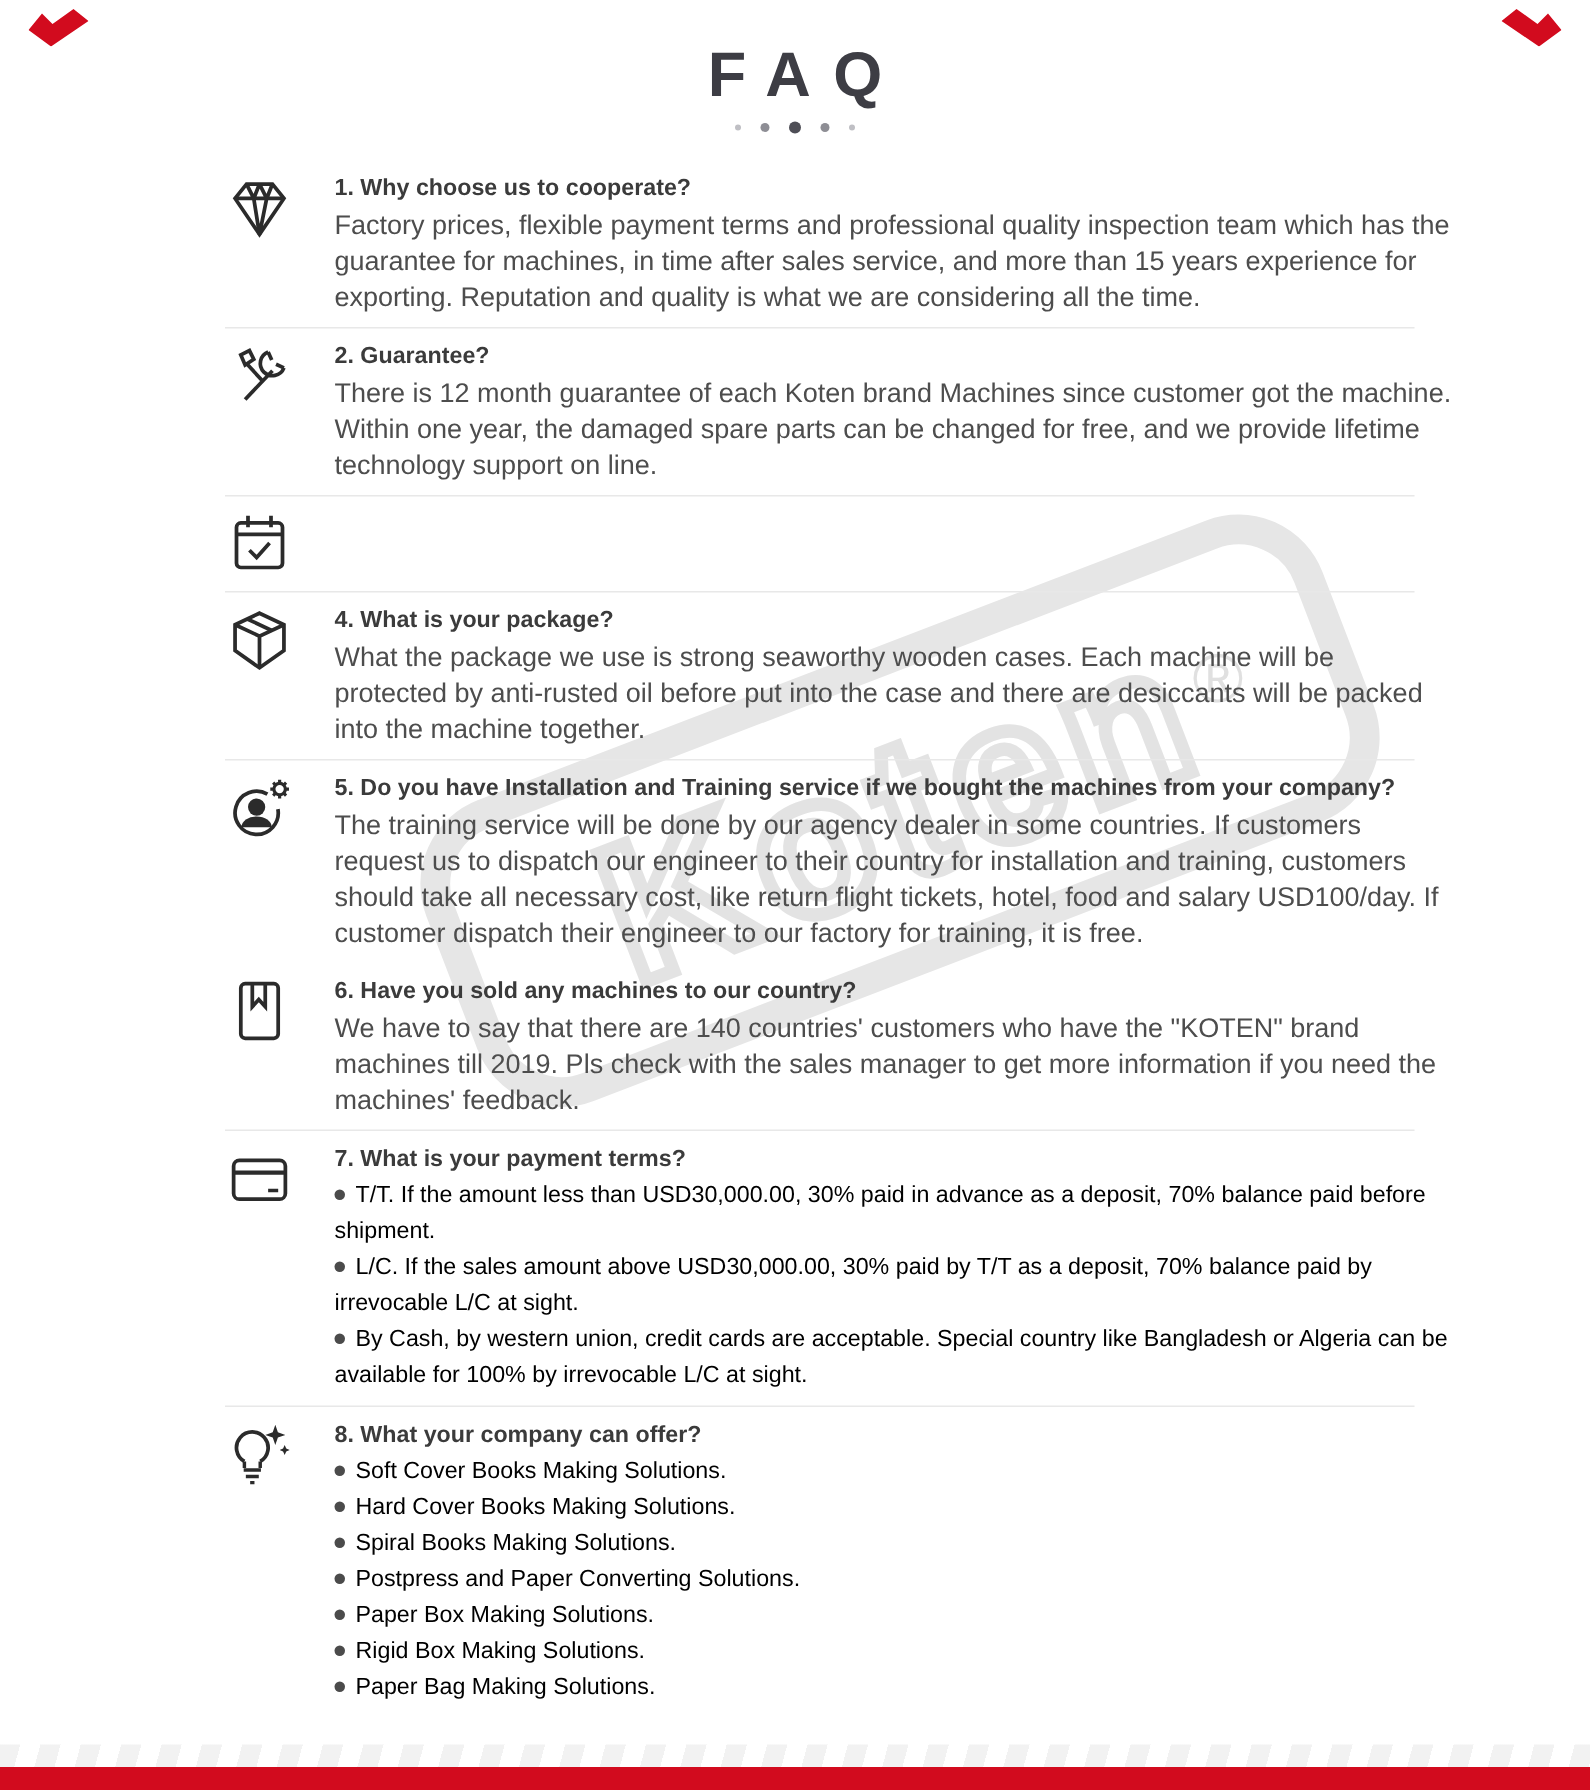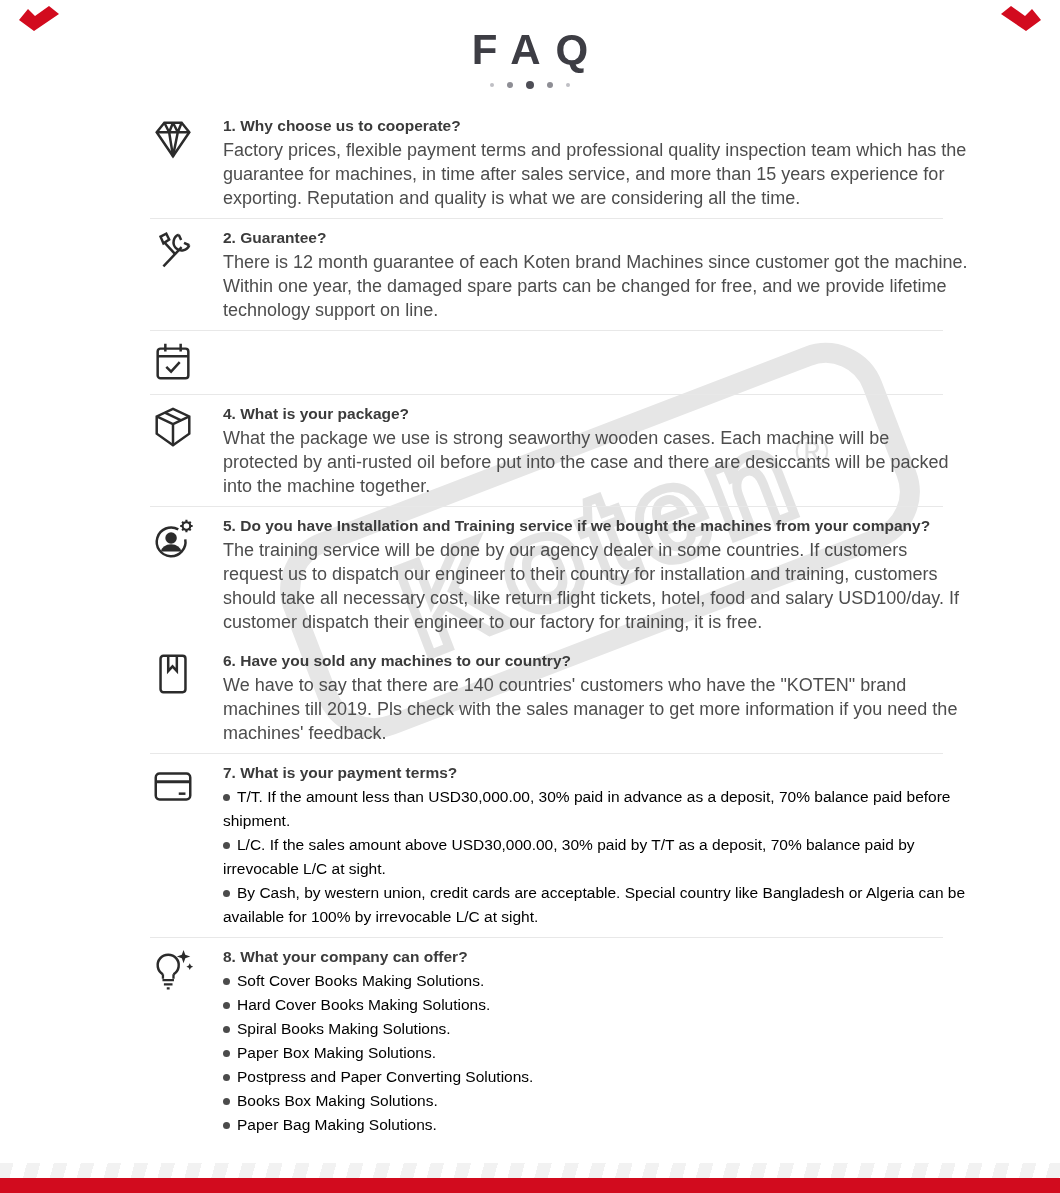--- a/index.html
+++ b/index.html
@@ -191,23 +191,23 @@
           <path d="M13.5 28.5 v4.5 M24.5 28.5 v4.5 M13 34.5 h12 M14.5 39 h9 M17.5 43.2 h3" stroke-width="2.4"></path>
           <path d="M35 3 l1.8 5.2 L42 10 l-5.2 1.8 L35 17 l-1.8 -5.2 L28 10 l5.2 -1.8 Z" fill="#2b2b2b" stroke="none"></path>
           <path d="M41.5 17 l1.1 2.4 2.4 1.1 -2.4 1.1 -1.1 2.4 -1.1 -2.4 -2.4 -1.1 2.4 -1.1 Z" fill="#2b2b2b" stroke="none"></path>
         </svg>
       </div>
       <div class="text-cell">
         <h2 class="q">8. What your company can offer?</h2>
         <p class="bullet">Soft Cover Books Making Solutions.</p>
         <p class="bullet">Hard Cover Books Making Solutions.</p>
         <p class="bullet">Spiral Books Making Solutions.</p>
+        <p class="bullet">Postpress and Paper Converting Solutions.</p>
         <p class="bullet">Paper Box Making Solutions.</p>
-        <p class="bullet">Postpress and Paper Converting Solutions.</p>
-        <p class="bullet">Books Box Making Solutions.</p>
+        <p class="bullet">Rigid Box Making Solutions.</p>
         <p class="bullet">Paper Bag Making Solutions.</p>
       </div>
     </section>
 
   </main>
 
   <div class="footer-pattern"></div>
   <div class="footer-bar" style="background: rgb(210, 11, 30);"></div>
 
 </div>

